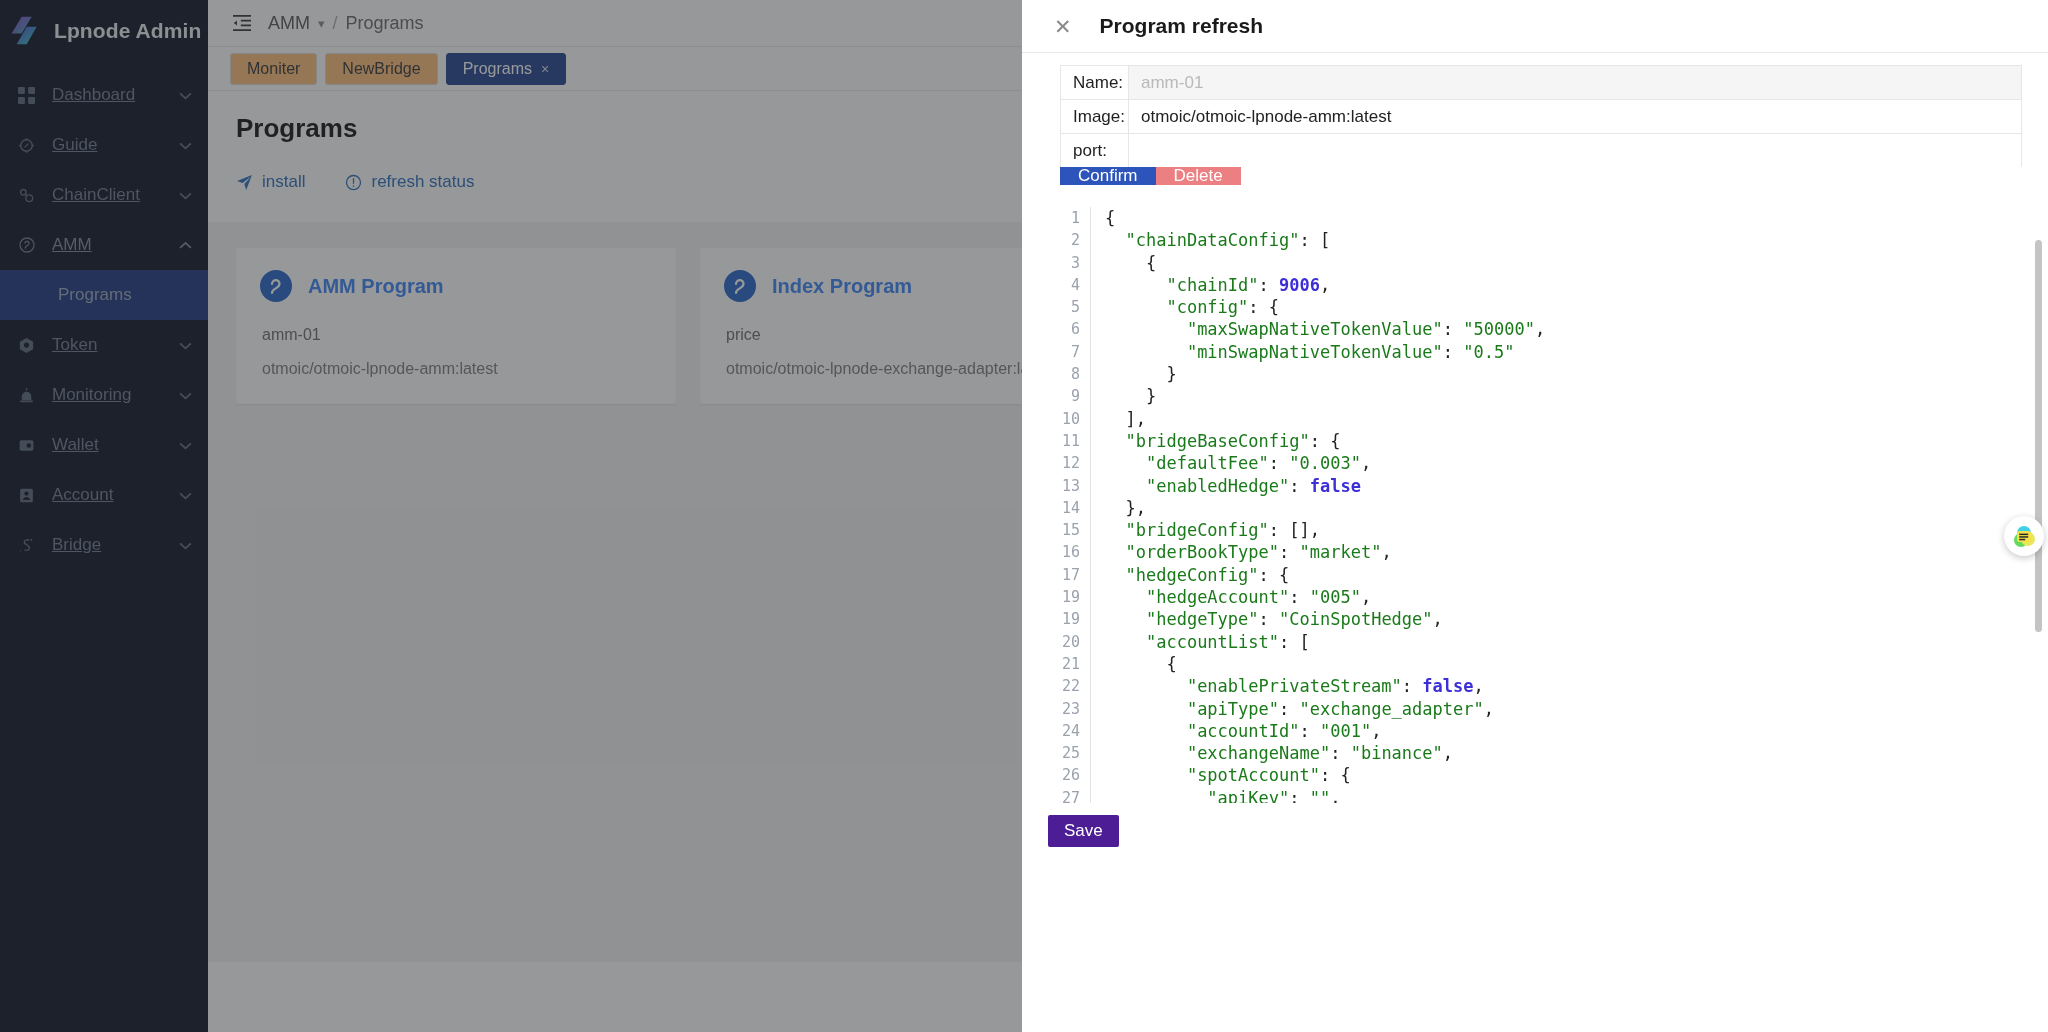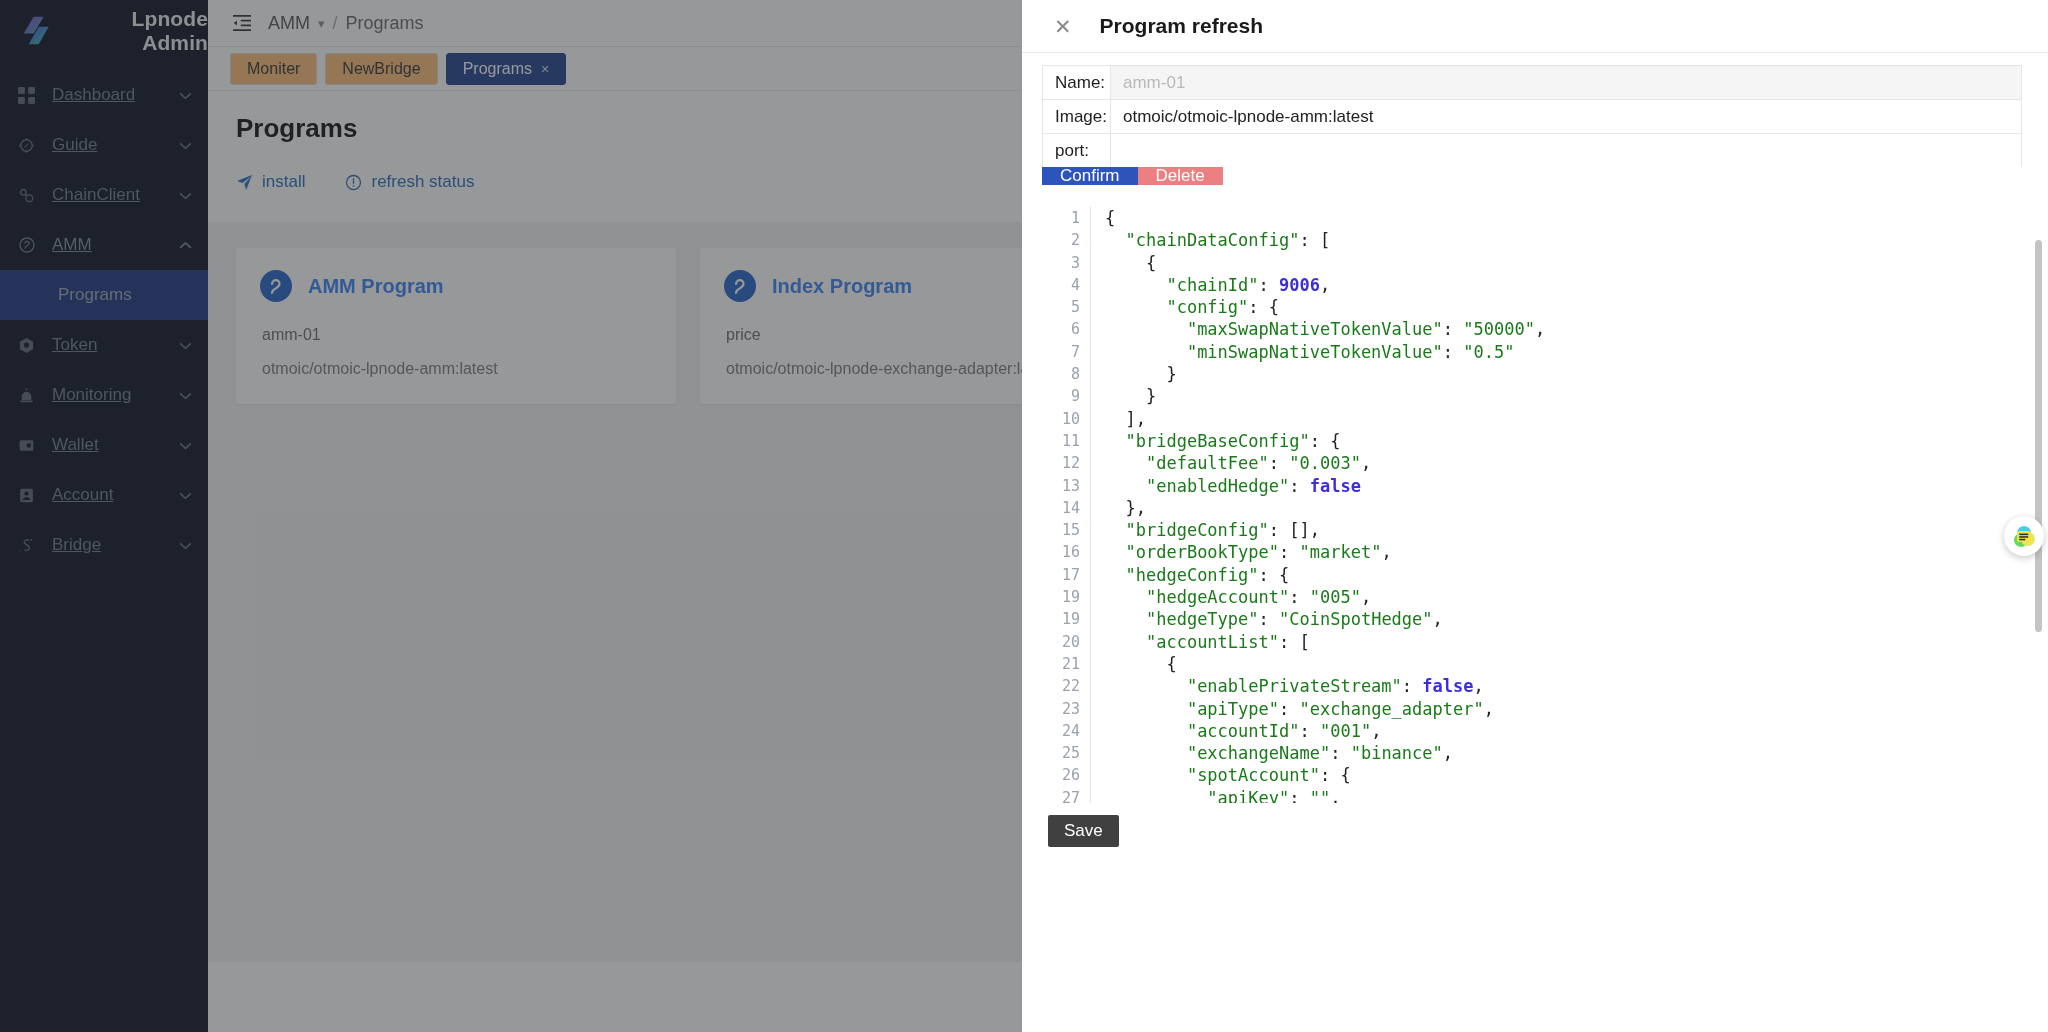--- a/index.html
+++ b/index.html
@@ -12,21 +12,21 @@
   }
   .app { position: relative; width: 2048px; height: 1032px; }
 
   
   .sidebar {
     position: absolute; left: 0; top: 0;
     width: 208px; height: 1032px;
     background: #0b1121;
     overflow: hidden;
   }
-  .brand { display: flex; align-items: center; height: 62px; padding-left: 20px; gap: 12px; text-align: right; }
+  .brand { display: flex; align-items: center; height: 62px; padding-left: 8px; gap: 12px; text-align: right; }
   .brand-logo { width: 34px; height: 30px; flex: 0 0 auto; }
   .brand-name { color: #e9ecef; font-size: 21px; font-weight: 700; letter-spacing: .1px; }
 
   .nav { margin-top: 8px; }
   .nav-item {
     display: flex; align-items: center;
     height: 50px; padding-left: 18px; padding-right: 16px;
     color: #68748a; font-size: 17px; cursor: pointer;
   }
   .nav-item .ico { width: 26px; flex: 0 0 auto; display: flex; align-items: center; }
@@ -100,21 +100,21 @@
     background: #ffffff; display: flex; flex-direction: column;
   }
   .drawer-head {
     height: 53px; flex: 0 0 auto;
     display: flex; align-items: center; gap: 28px;
     padding-left: 32px; border-bottom: 1px solid #e8e8e8;
   }
   .drawer-close { font-size: 21px; color: #8a8a8a; cursor: pointer; line-height: 1; }
   .drawer-title { font-size: 21px; font-weight: 700; color: #1a1a1a; }
 
-  .form { padding: 12px 26px 0 20px; }
+  .form { padding: 12px 26px 0 38px; }
   .frow { display: flex; align-items: stretch; border: 1px solid #e6e6e6; border-bottom: none; }
   .frow:last-of-type { border-bottom: 1px solid #e6e6e6; }
   .flabel {
     width: 68px; flex: 0 0 auto; display: flex; align-items: center;
     padding: 0 12px; font-size: 17px; color: #1f1f1f;
     border-right: 1px solid #e6e6e6;
   }
   .finput {
     flex: 1 1 auto; height: 33px; border: none; outline: none;
     padding: 0 12px; font-size: 17px; color: #222;
@@ -124,21 +124,21 @@
   .finput::placeholder { color: #b9b9b9; }
 
   .btnrow { display: flex; margin-top: 0; }
   .btn {
     height: 18px; padding: 0 18px; border: none; cursor: pointer;
     font-size: 17px; color: #fff; font-family: "Liberation Sans", sans-serif;
     display: flex; align-items: center;
   }
   .btn-confirm { background: #2d54ba; }
   .btn-delete  { background: #ec7f82; }
-  .btn-save { background: #404040; height: 32px; padding: 0 16px; border-radius: 2px; font-size: 17px; }
+  .btn-save { background: #4c1d95; height: 32px; padding: 0 16px; border-radius: 2px; font-size: 17px; }
 
   
   .editor-wrap { position: relative; margin: 22px 26px 0 26px; flex: 0 0 auto; }
   .editor {
     position: relative; height: 596px; overflow: hidden; background: #fff;
     font-family: "DejaVu Sans Mono", monospace; font-size: 17px; line-height: 22.3px;
   }
   .code-row { display: flex; white-space: pre; }
   .gut {
     width: 42px; flex: 0 0 auto; text-align: right; padding-right: 10px;

